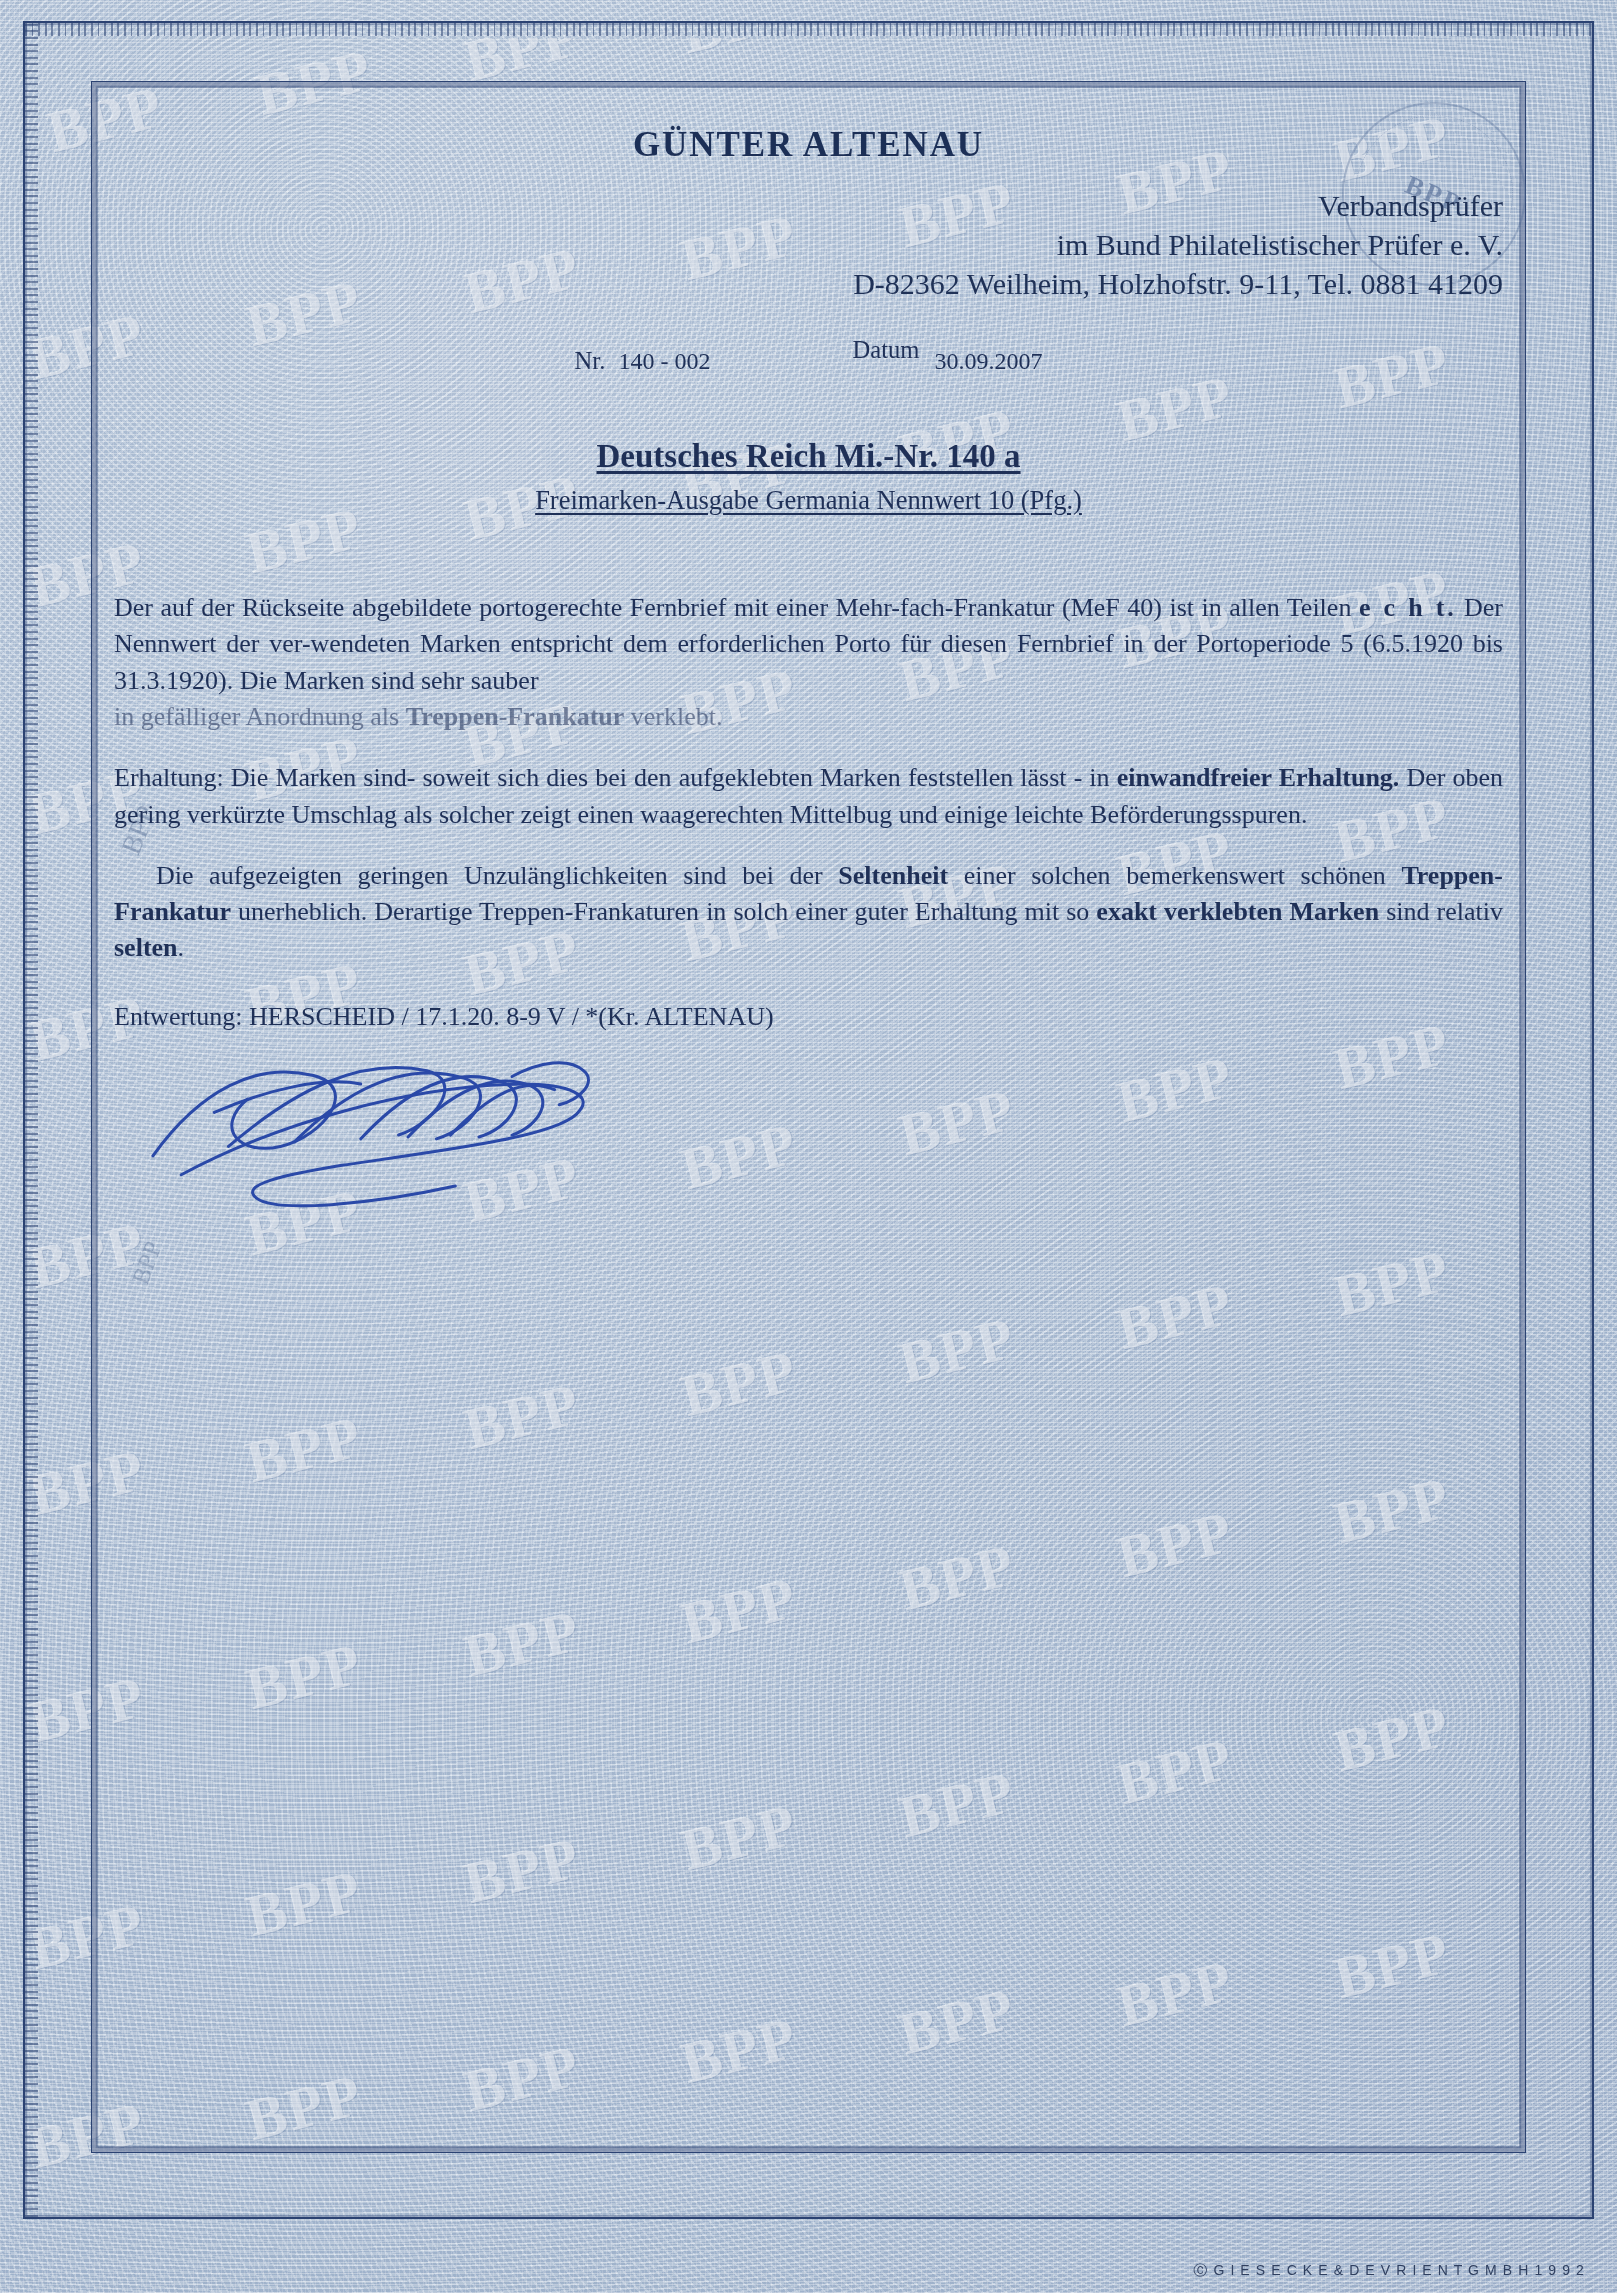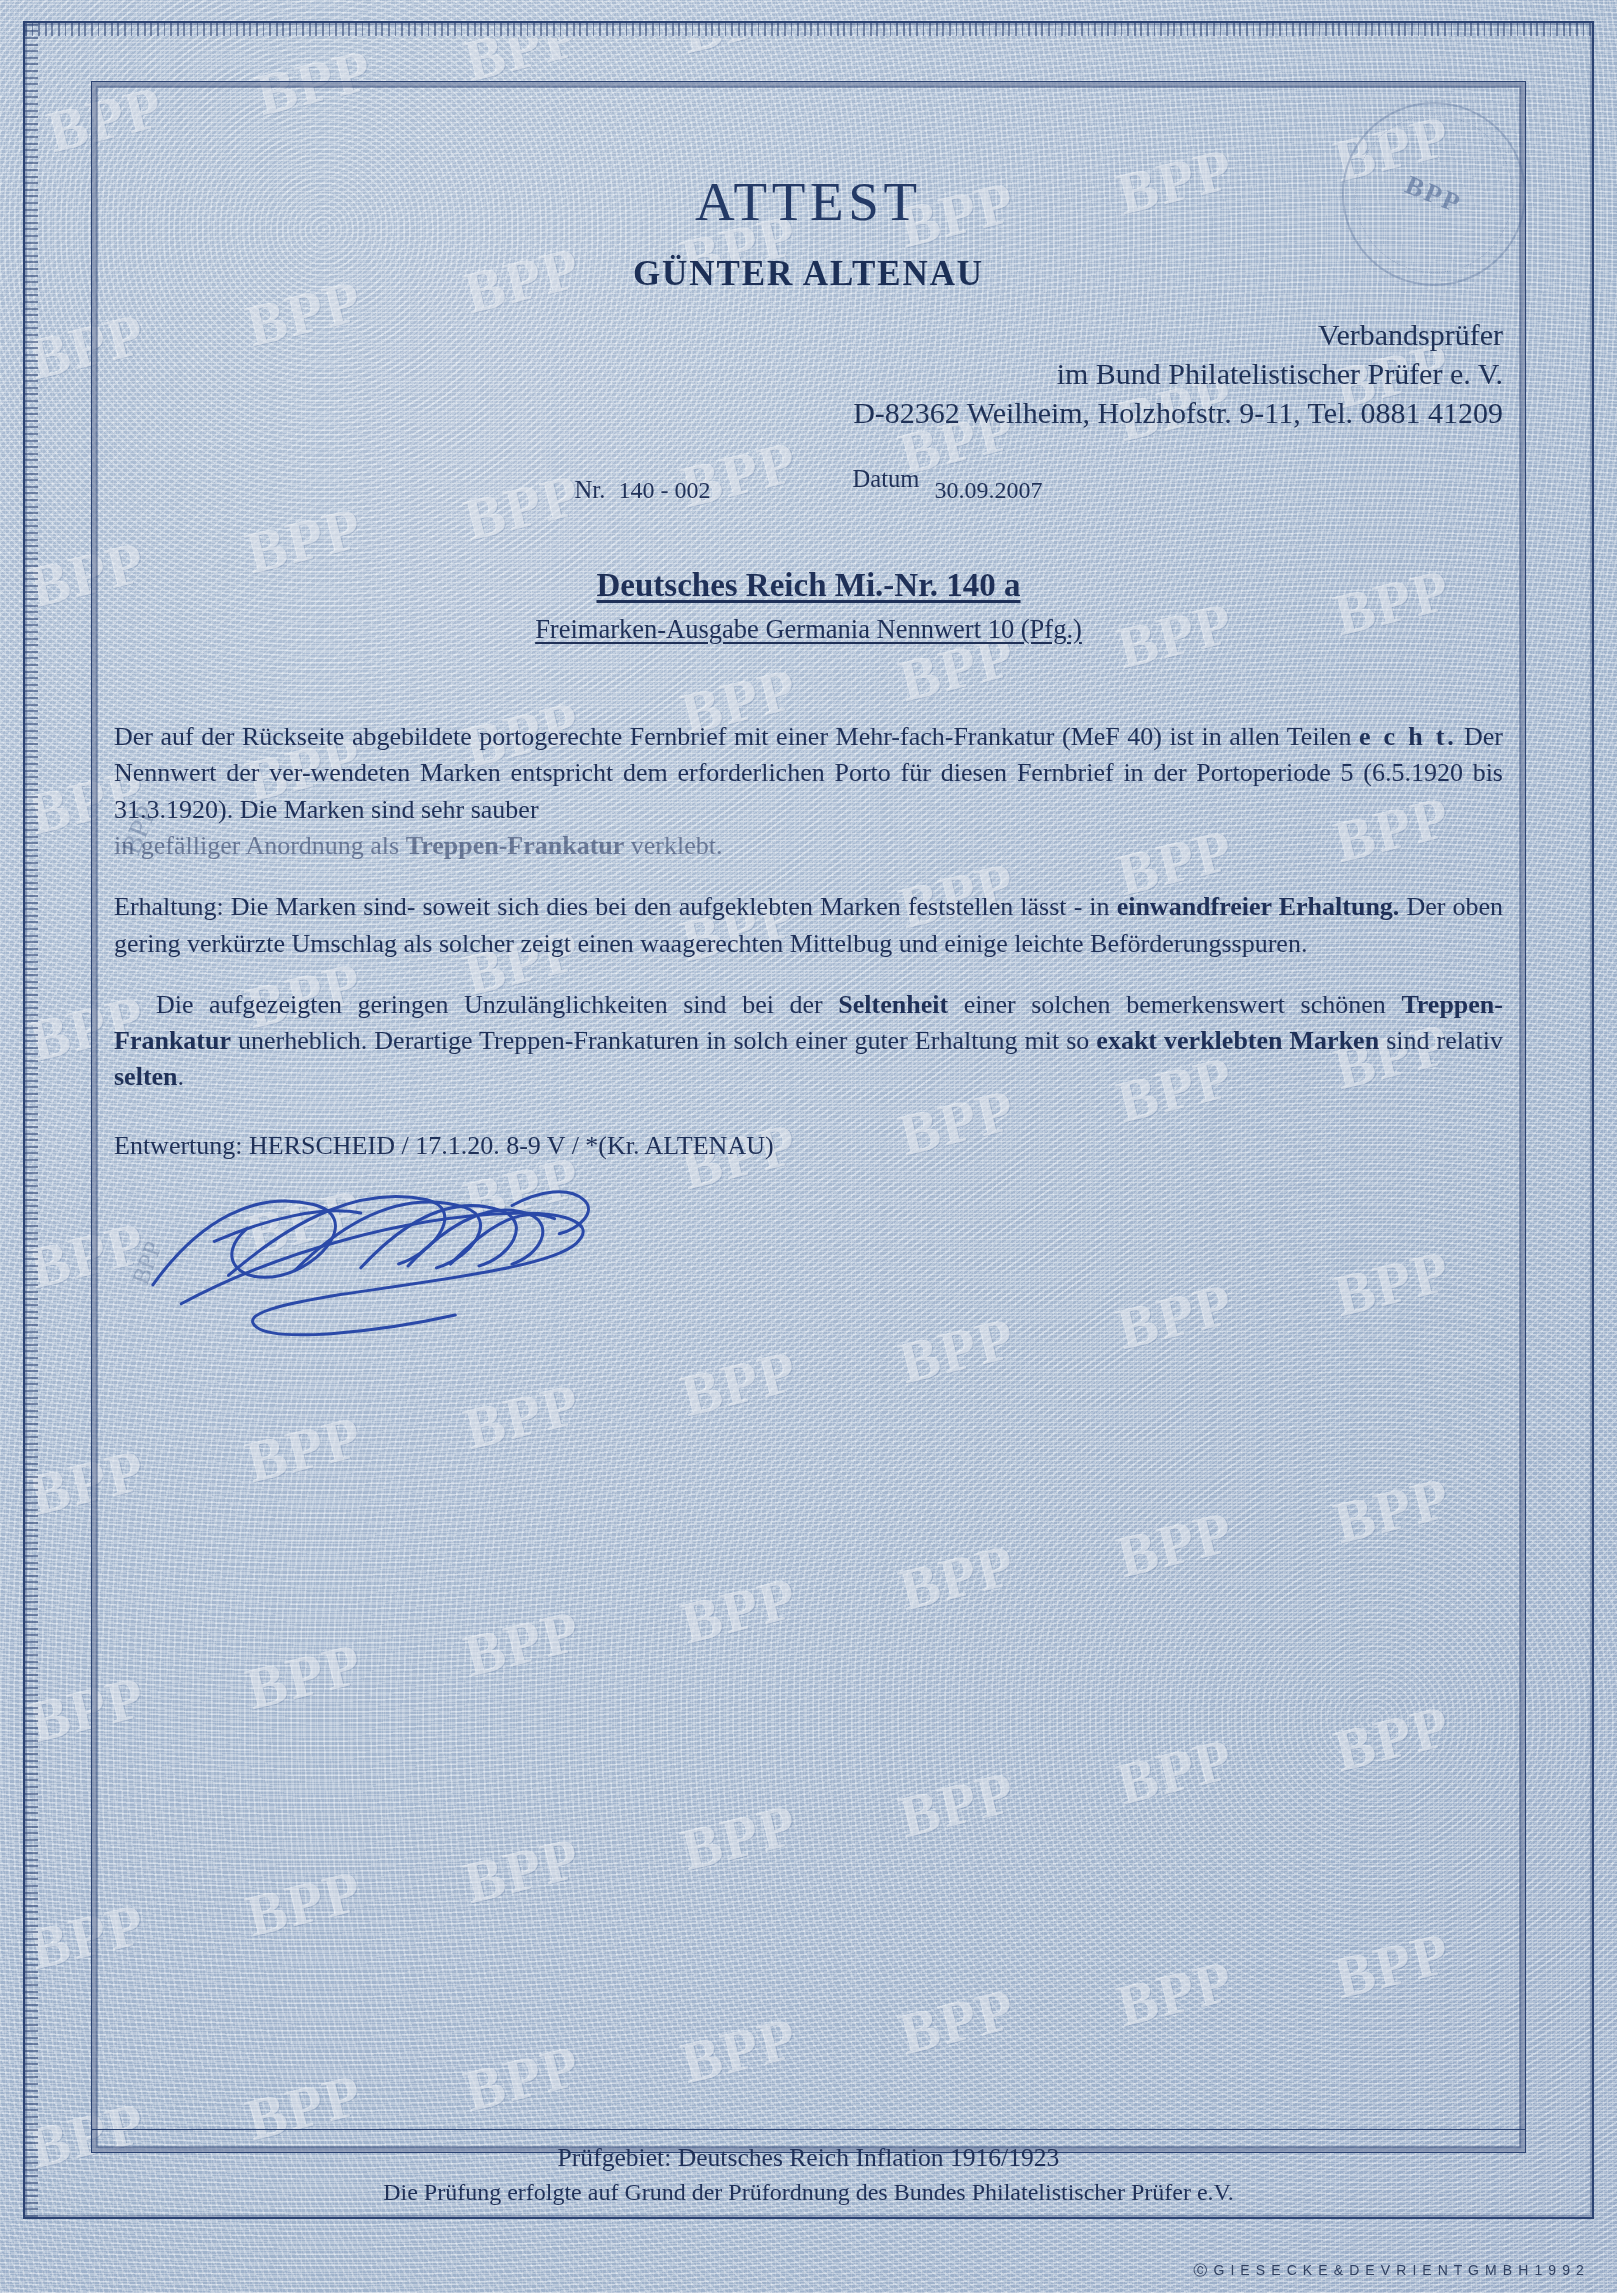--- a/index.html
+++ b/index.html
@@ -337,21 +337,20 @@
   <div class="embossed-seal">
     <div class="ring"></div>
     <div class="seal-text">BPP</div>
   </div>
 
   <div class="corner-smudge">BPP</div>
   <div class="corner-smudge2">BPP</div>
 
   <div class="content">
 
-    <h1 class="attest">ATTEST</h1>
 
     <div class="expert-name">GÜNTER ALTENAU</div>
     <div class="expert-sub">
       <div>Verbandsprüfer</div>
       <div>im Bund Philatelistischer Prüfer e. V.</div>
       <div>D-82362 Weilheim, Holzhofstr. 9-11, Tel. 0881 41209</div>
     </div>
 
     <div class="nr-row">
       <span class="nr-label">Nr.</span>
@@ -389,22 +388,17 @@
           <path d="M345 108 C 385 66, 420 46, 455 60"></path>
           <path d="M60 150 C 160 96, 300 56, 420 54 C 470 54, 500 66, 478 86 C 452 110, 340 124, 230 140 C 170 150, 120 160, 140 175 C 160 190, 260 182, 350 162"></path>
           <path d="M95 84 C 150 60, 210 46, 250 54"></path>
           <path d="M410 46 C 440 30, 470 26, 486 40 C 500 52, 482 70, 460 76"></path>
         </g>
       </svg>
     </div>
 
   </div>
 
-  <div class="footer">
-    <div class="rule"></div>
-    <div class="f1">Prüfgebiet: Deutsches Reich Inflation 1916/1923</div>
-    <div class="f2">Die Prüfung erfolgte auf Grund der Prüfordnung des Bundes Philatelistischer Prüfer e.V.</div>
-  </div>
 
   <div class="bottom-credit">Ⓒ  G I E S E C K E  &amp;  D E V R I E N T  G M B H  1 9 9 2</div>
 
 </div>
 
 
 </body></html>

